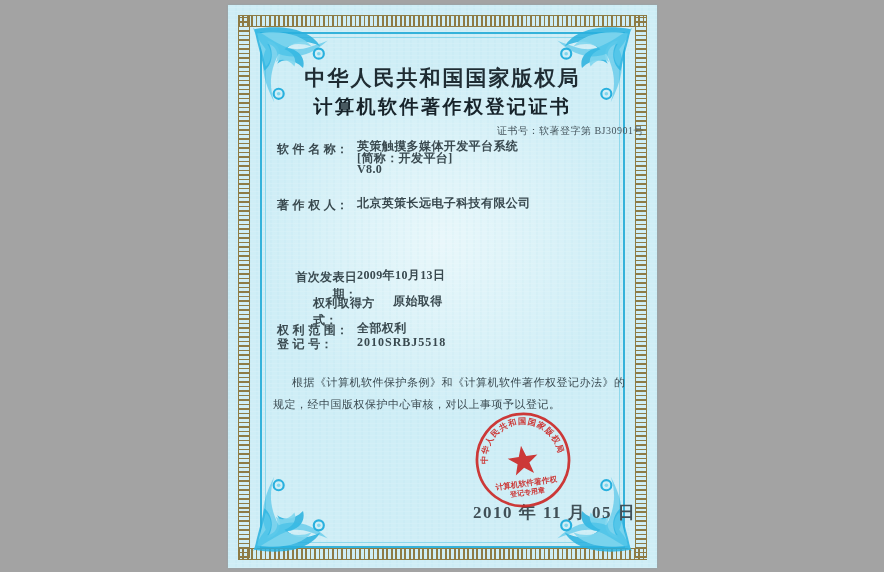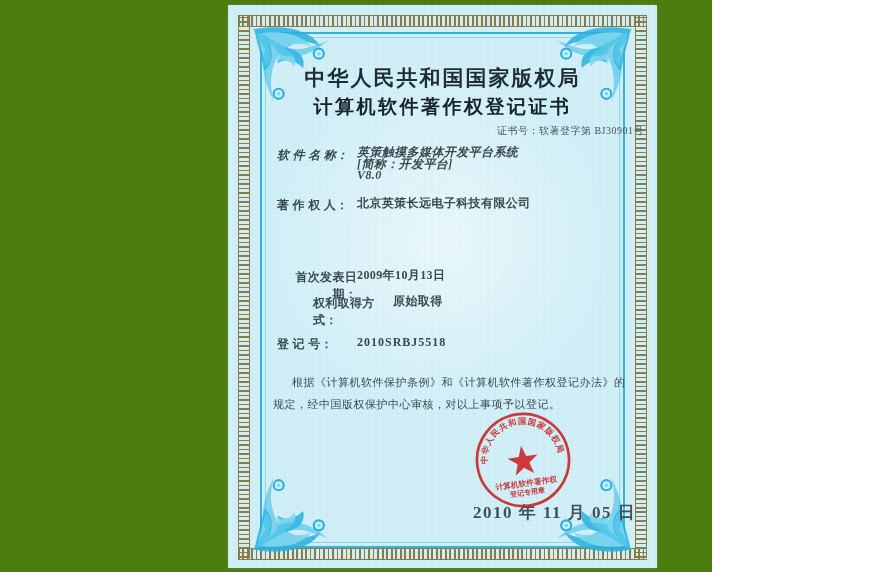--- a/index.html
+++ b/index.html
@@ -1,18 +1,18 @@
 <!DOCTYPE html>
 <html><head>
 <meta charset="utf-8">
 <style>
   * { margin:0; padding:0; box-sizing:border-box; }
   html,body { width:884px; height:572px; background:#ffffff; overflow:hidden;
     font-family:"Liberation Serif","DejaVu Serif",serif; }
-  .stage { position:relative; width:712px; height:572px; background:#4d7c0f; }
+  .stage { position:relative; width:884px; height:572px; background:#a3a3a3; }
 
   
   .cert { position:absolute; left:228px; top:5px; width:429px; height:563px;
     background:#cfeef6;
     box-shadow:0 0 2px rgba(120,170,185,.45); }
   .paper-glow { position:absolute; inset:0;
     background:radial-gradient(ellipse 60% 45% at 50% 42%, rgba(255,255,255,.55), rgba(255,255,255,0) 70%); }
   .paper-texture { position:absolute; inset:0; opacity:.5;
     background:
       repeating-linear-gradient(0deg, rgba(255,255,255,.18) 0 1px, rgba(0,0,0,0) 1px 4px),
@@ -44,21 +44,21 @@
   .cert-title { position:absolute; left:0; right:0; top:89px; text-align:center;
     font-size:19px; font-weight:bold; letter-spacing:2.5px; color:#17232a; }
   .cert-no { position:absolute; right:13px; top:119px; font-size:10px;
     color:#44545c; letter-spacing:.5px; }
 
   .field { position:absolute; left:49px; right:14px; display:flex; align-items:flex-start;
     font-size:12px; font-weight:bold; color:#39494f; }
   .flabel { width:80px; flex:0 0 80px; letter-spacing:.3px; }
   .fval { line-height:11.5px; letter-spacing:.4px; }
   .field.one .fval { line-height:12px; }
-  .f-software { top:142px;font-style:italic; } .f-owner { top:192px; }
+  .f-software { top:136px; } .f-owner { top:192px; }
   .f-dev { top:237px; } .f-pub { top:264px;text-align:right; } .f-acq { top:290px;margin-left:36px; }
   .f-scope { top:317px; } .f-reg { top:331px; }
   .f-reg .fval { letter-spacing:1px; }
 
   .statement { position:absolute; font-size:11px; font-weight:normal;
     color:#3a4a51; letter-spacing:.5px; }
   .statement.l1 { left:64px; top:370px; }
   .statement.l2 { left:45px; top:392px; }
 
   .issue-date { position:absolute; left:245px; top:496px; font-size:17px;
@@ -133,20 +133,24 @@
     <div class="field one f-pub">
       <span class="flabel">首次发表日期：</span>
       <div class="fval">2009年10月13日</div>
     </div>
 
     <div class="field one f-acq">
       <span class="flabel">权利取得方式：</span>
       <div class="fval">原始取得</div>
     </div>
 
+    <div class="field one f-scope">
+      <span class="flabel">权 利 范 围：</span>
+      <div class="fval">全部权利</div>
+    </div>
 
     <div class="field one f-reg">
       <span class="flabel">登  记  号：</span>
       <div class="fval">2010SRBJ5518</div>
     </div>
 
     <div class="statement l1">根据《计算机软件保护条例》和《计算机软件著作权登记办法》的</div>
     <div class="statement l2">规定，经中国版权保护中心审核，对以上事项予以登记。</div>
 
     <div class="issue-date">2010 年 11 月 05 日</div>

